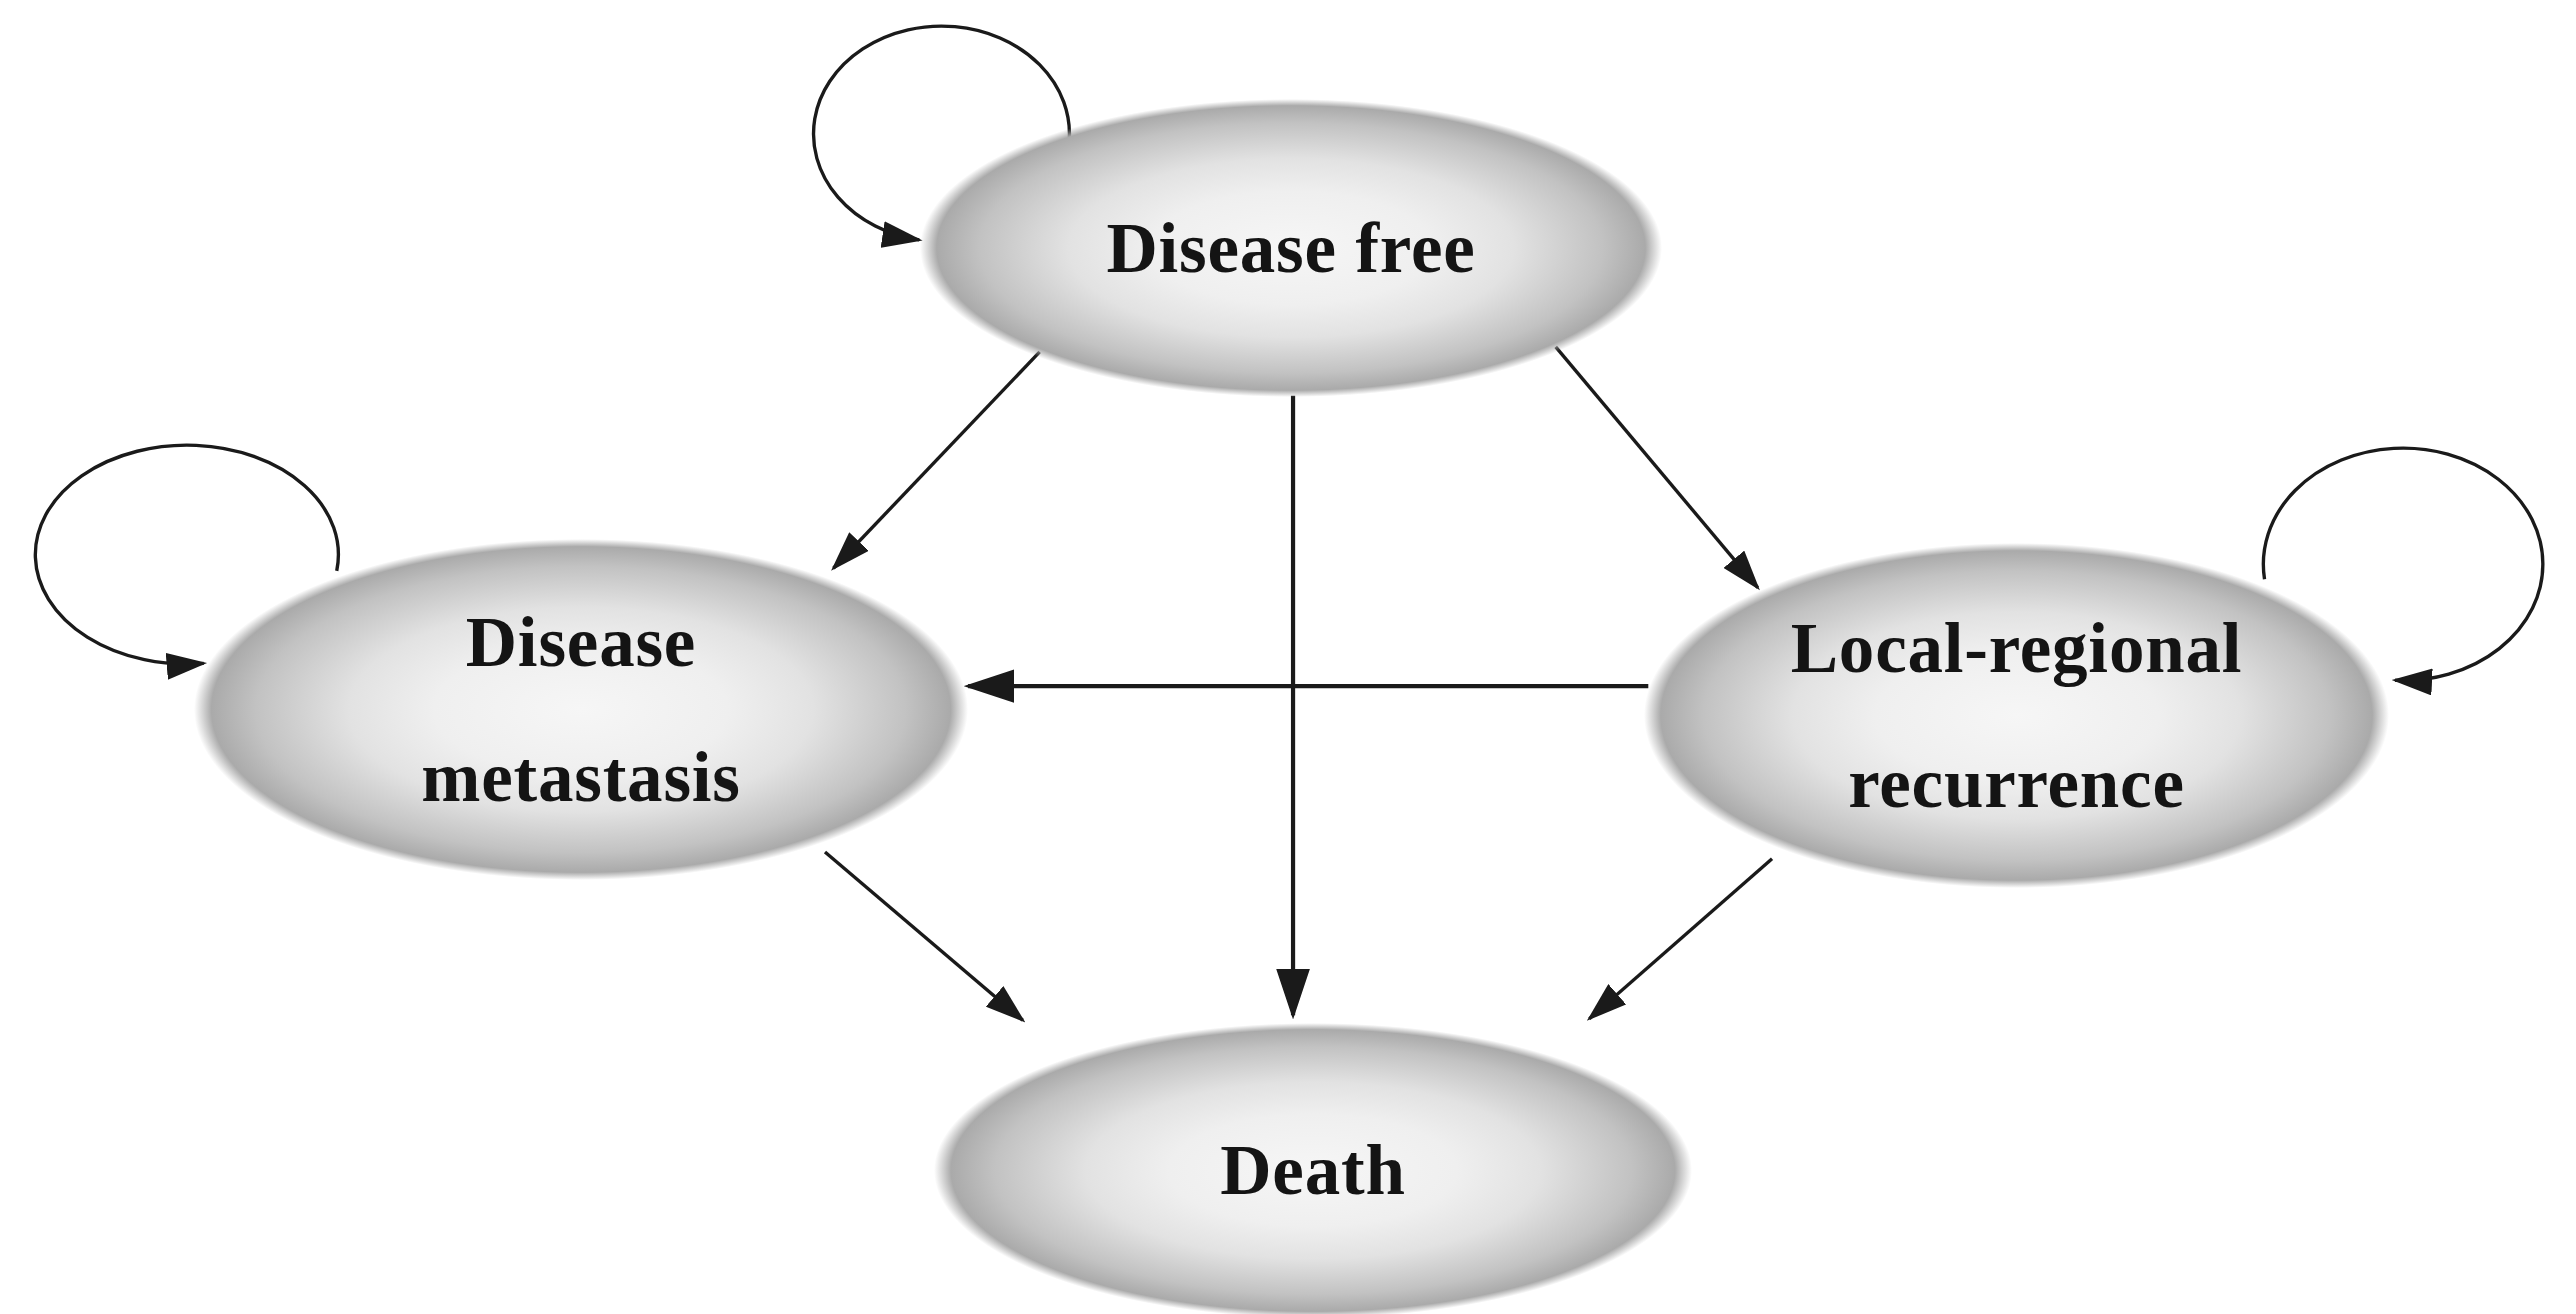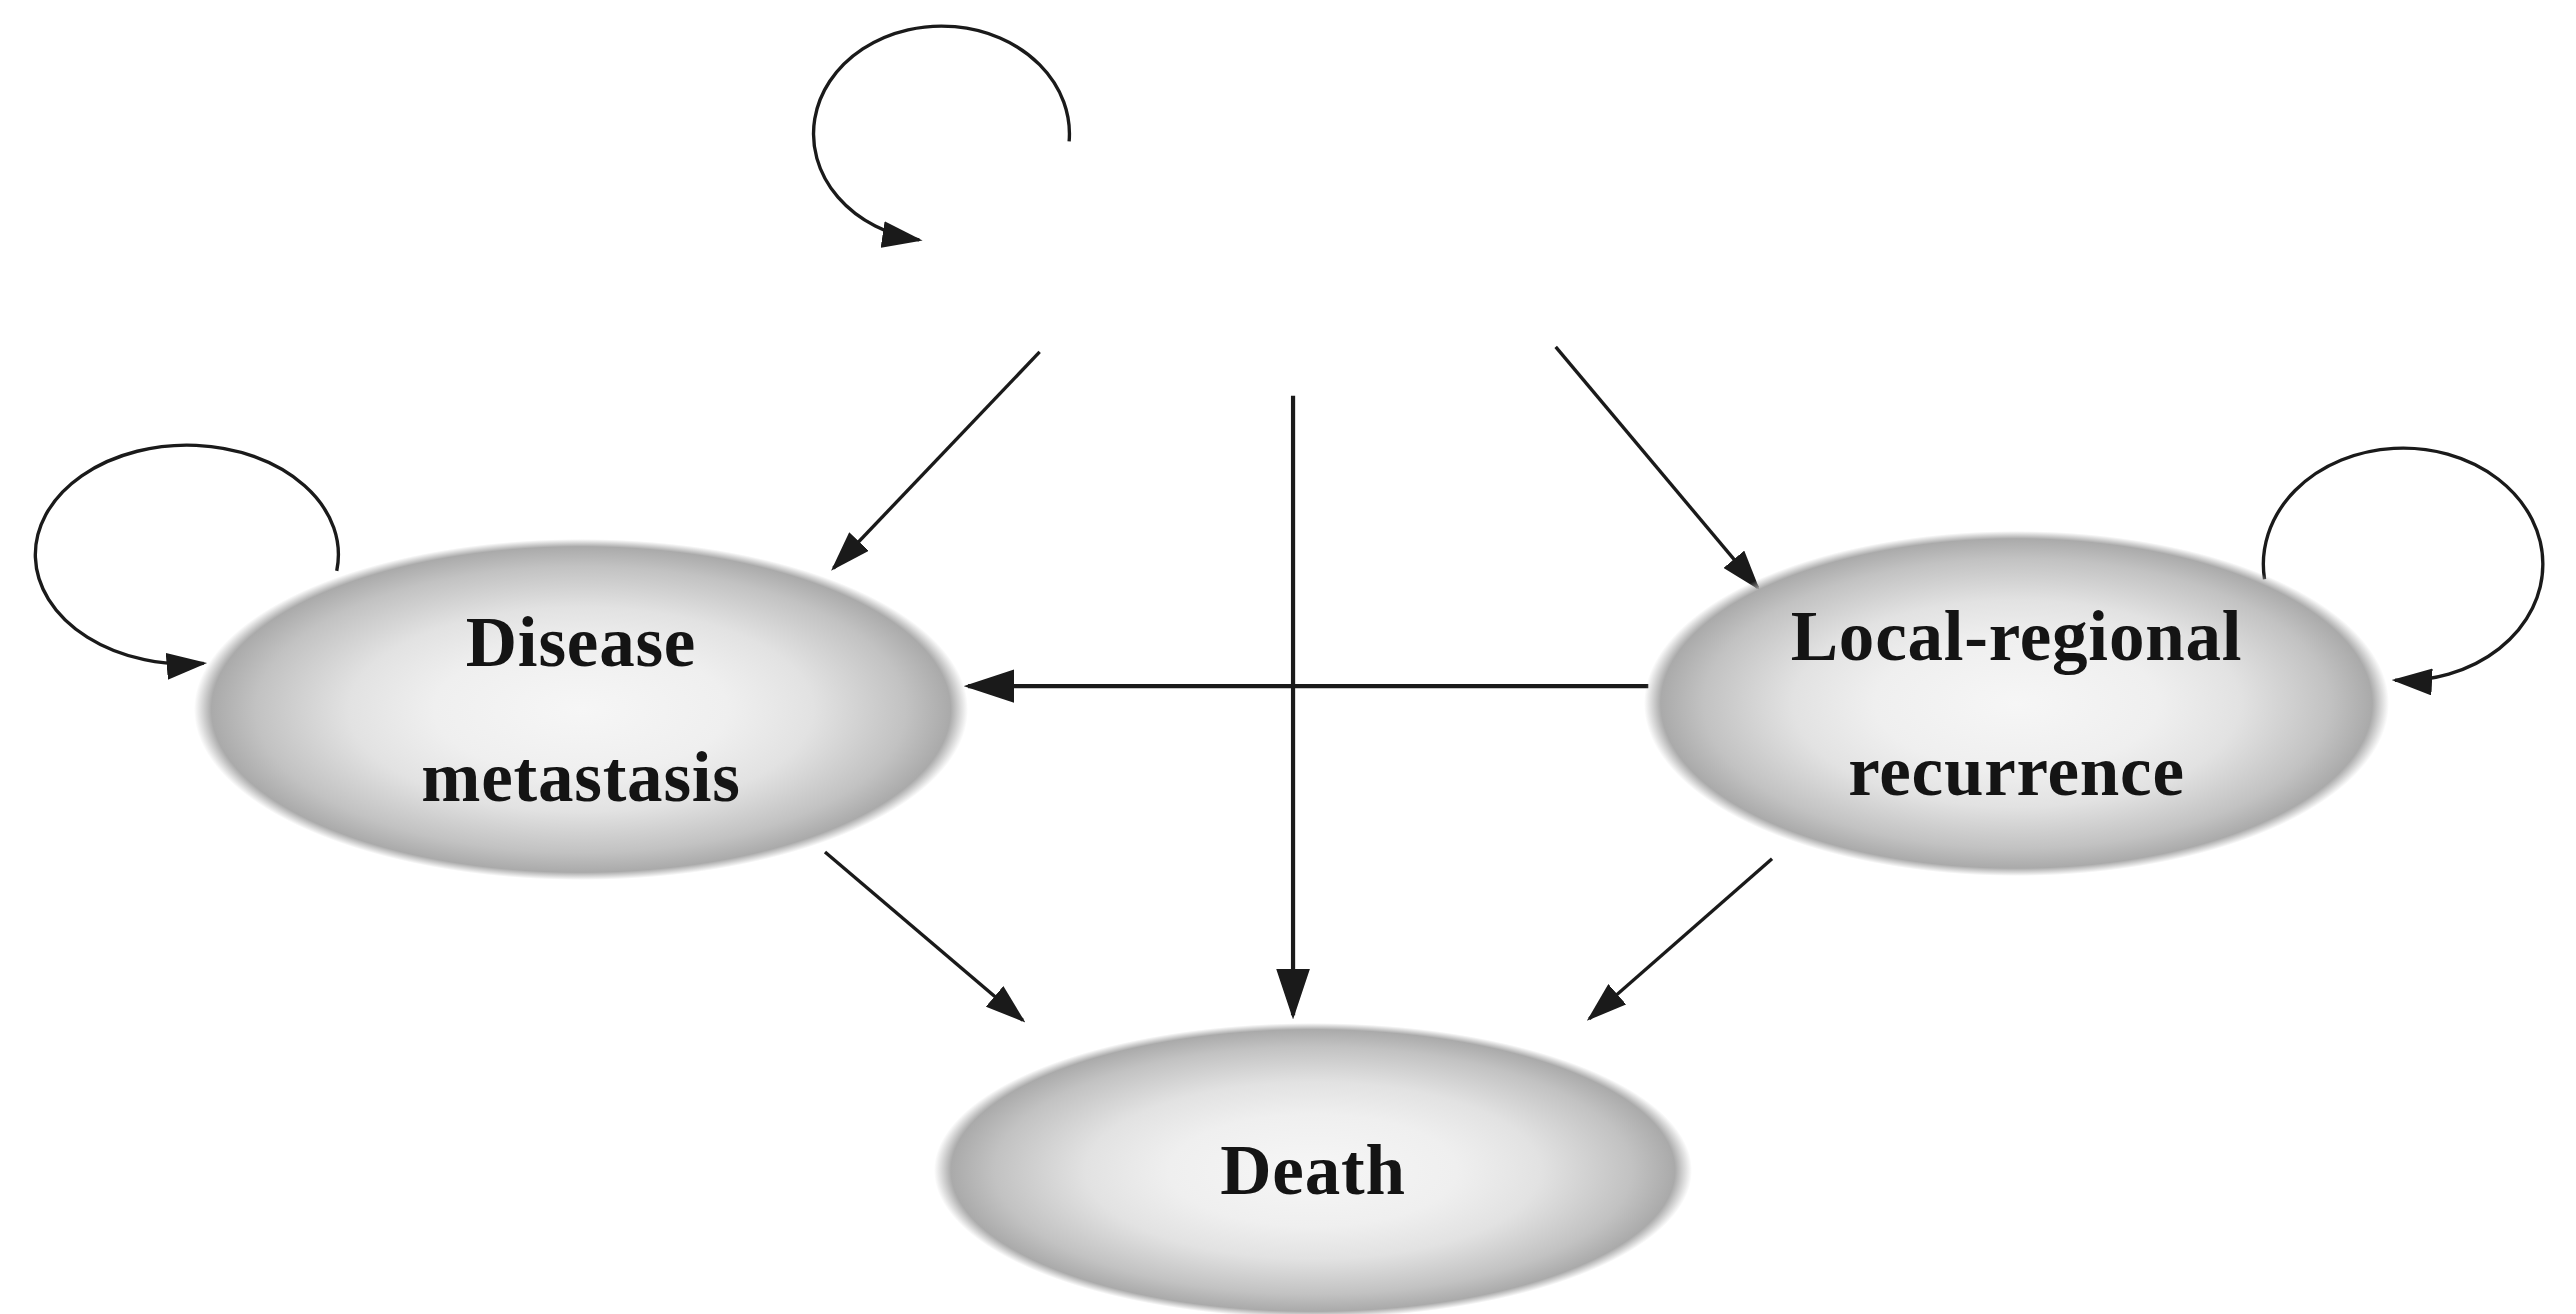--- a/index.html
+++ b/index.html
@@ -40,21 +40,21 @@
     background: radial-gradient(closest-side at 50% 50%,
       #f6f6f6 0%,
       #efefef 38%,
       #e2e2e2 60%,
       #c2c2c2 84%,
       #aaaaaa 95.5%,
       rgba(170,170,170,0) 100%);
   }
   .node-disease-free        { left: 920px; top: 99px;  width: 742px; height: 298px; }
   .node-distant-metastasis  { left: 194px;  top: 539px;  width: 774px; height: 341px; }
-  .node-local-regional      { left: 1644px; top: 531px;  width: 745px; height: 345px; }
+  .node-local-regional      { left: 1644px; top: 543px;  width: 745px; height: 345px; }
   .node-death               { left: 934px; top: 1023px; width: 758px; height: 295px; }
   .node-label {
     text-align: center;
     color: #141414;
     font-weight: 700;
     font-size: 71px;
     line-height: 1.9;
     letter-spacing: 0.8px;
   }
   .node-label .ln { display: block; }
@@ -76,20 +76,25 @@
     <path class="loop" d="M2690,688 A166,138 0 1 1 2845,808" marker-end="url(#arrowhead)"></path>
 
     <line class="edge thin" x1="1235" y1="418" x2="990" y2="675" marker-end="url(#arrowhead)"></line>
     <line class="edge thin" x1="1848" y1="412" x2="2088" y2="698" marker-end="url(#arrowhead)"></line>
     <line class="edge thick" x1="1536" y1="470" x2="1536" y2="1206" marker-end="url(#arrowhead)"></line>
     <line class="edge thick" x1="1958" y1="815" x2="1150" y2="815" marker-end="url(#arrowhead)"></line>
     <line class="edge thin" x1="980" y1="1012" x2="1215" y2="1212" marker-end="url(#arrowhead)"></line>
     <line class="edge thin" x1="2105" y1="1020" x2="1888" y2="1210" marker-end="url(#arrowhead)"></line>
   </svg>
 
+  <div class="node node-disease-free">
+    <div class="node-label">
+      <span class="ln">Disease free</span>
+    </div>
+  </div>
 
   <div class="node node-distant-metastasis">
     <div class="node-label">
       <span class="ln">Disease</span>
       <span class="ln">metastasis</span>
     </div>
   </div>
 
   <div class="node node-local-regional">
     <div class="node-label">

